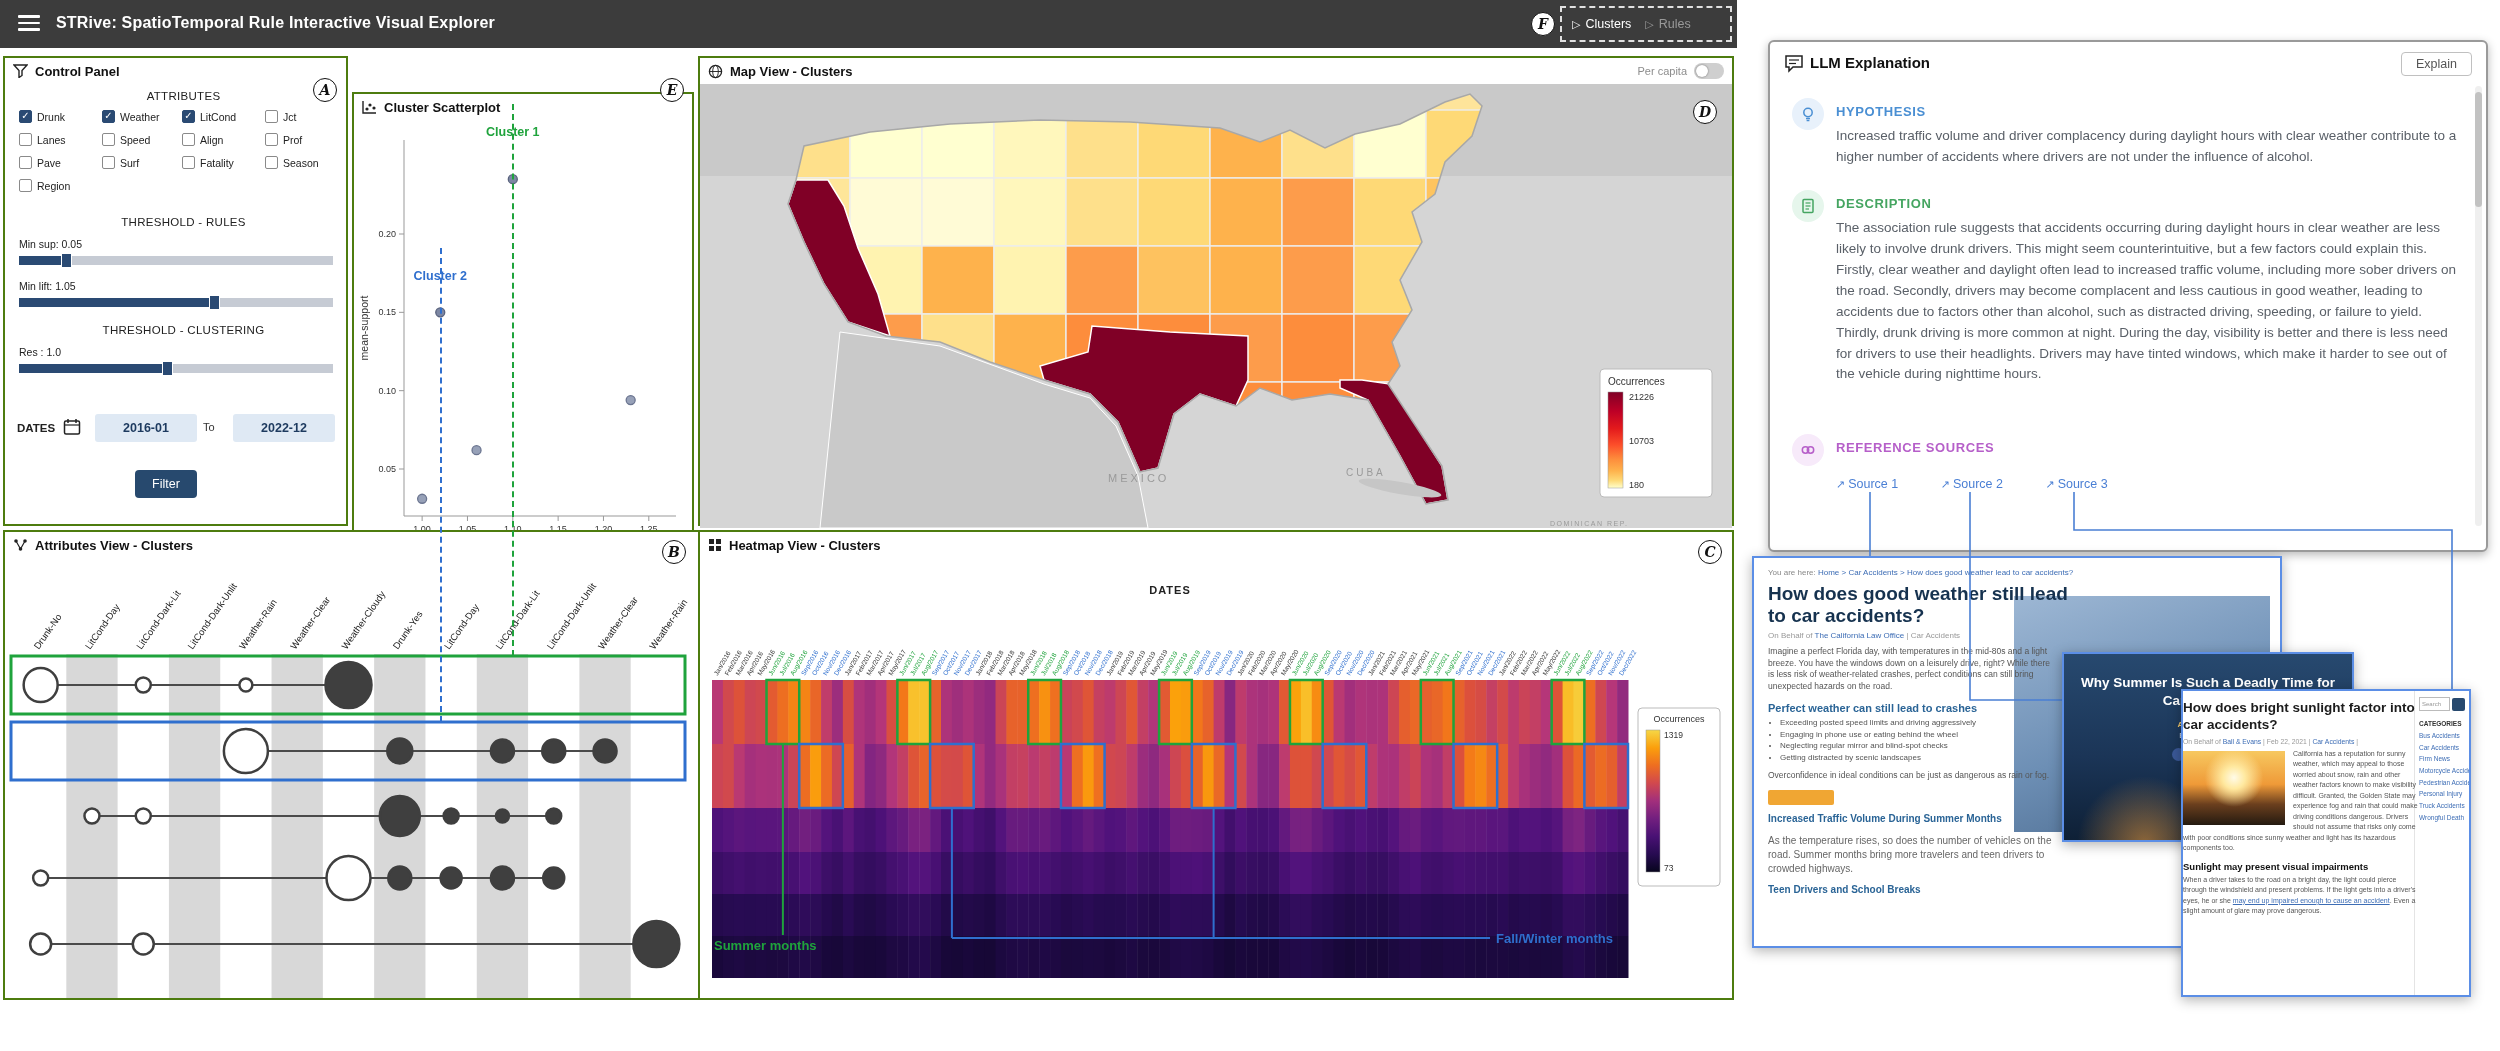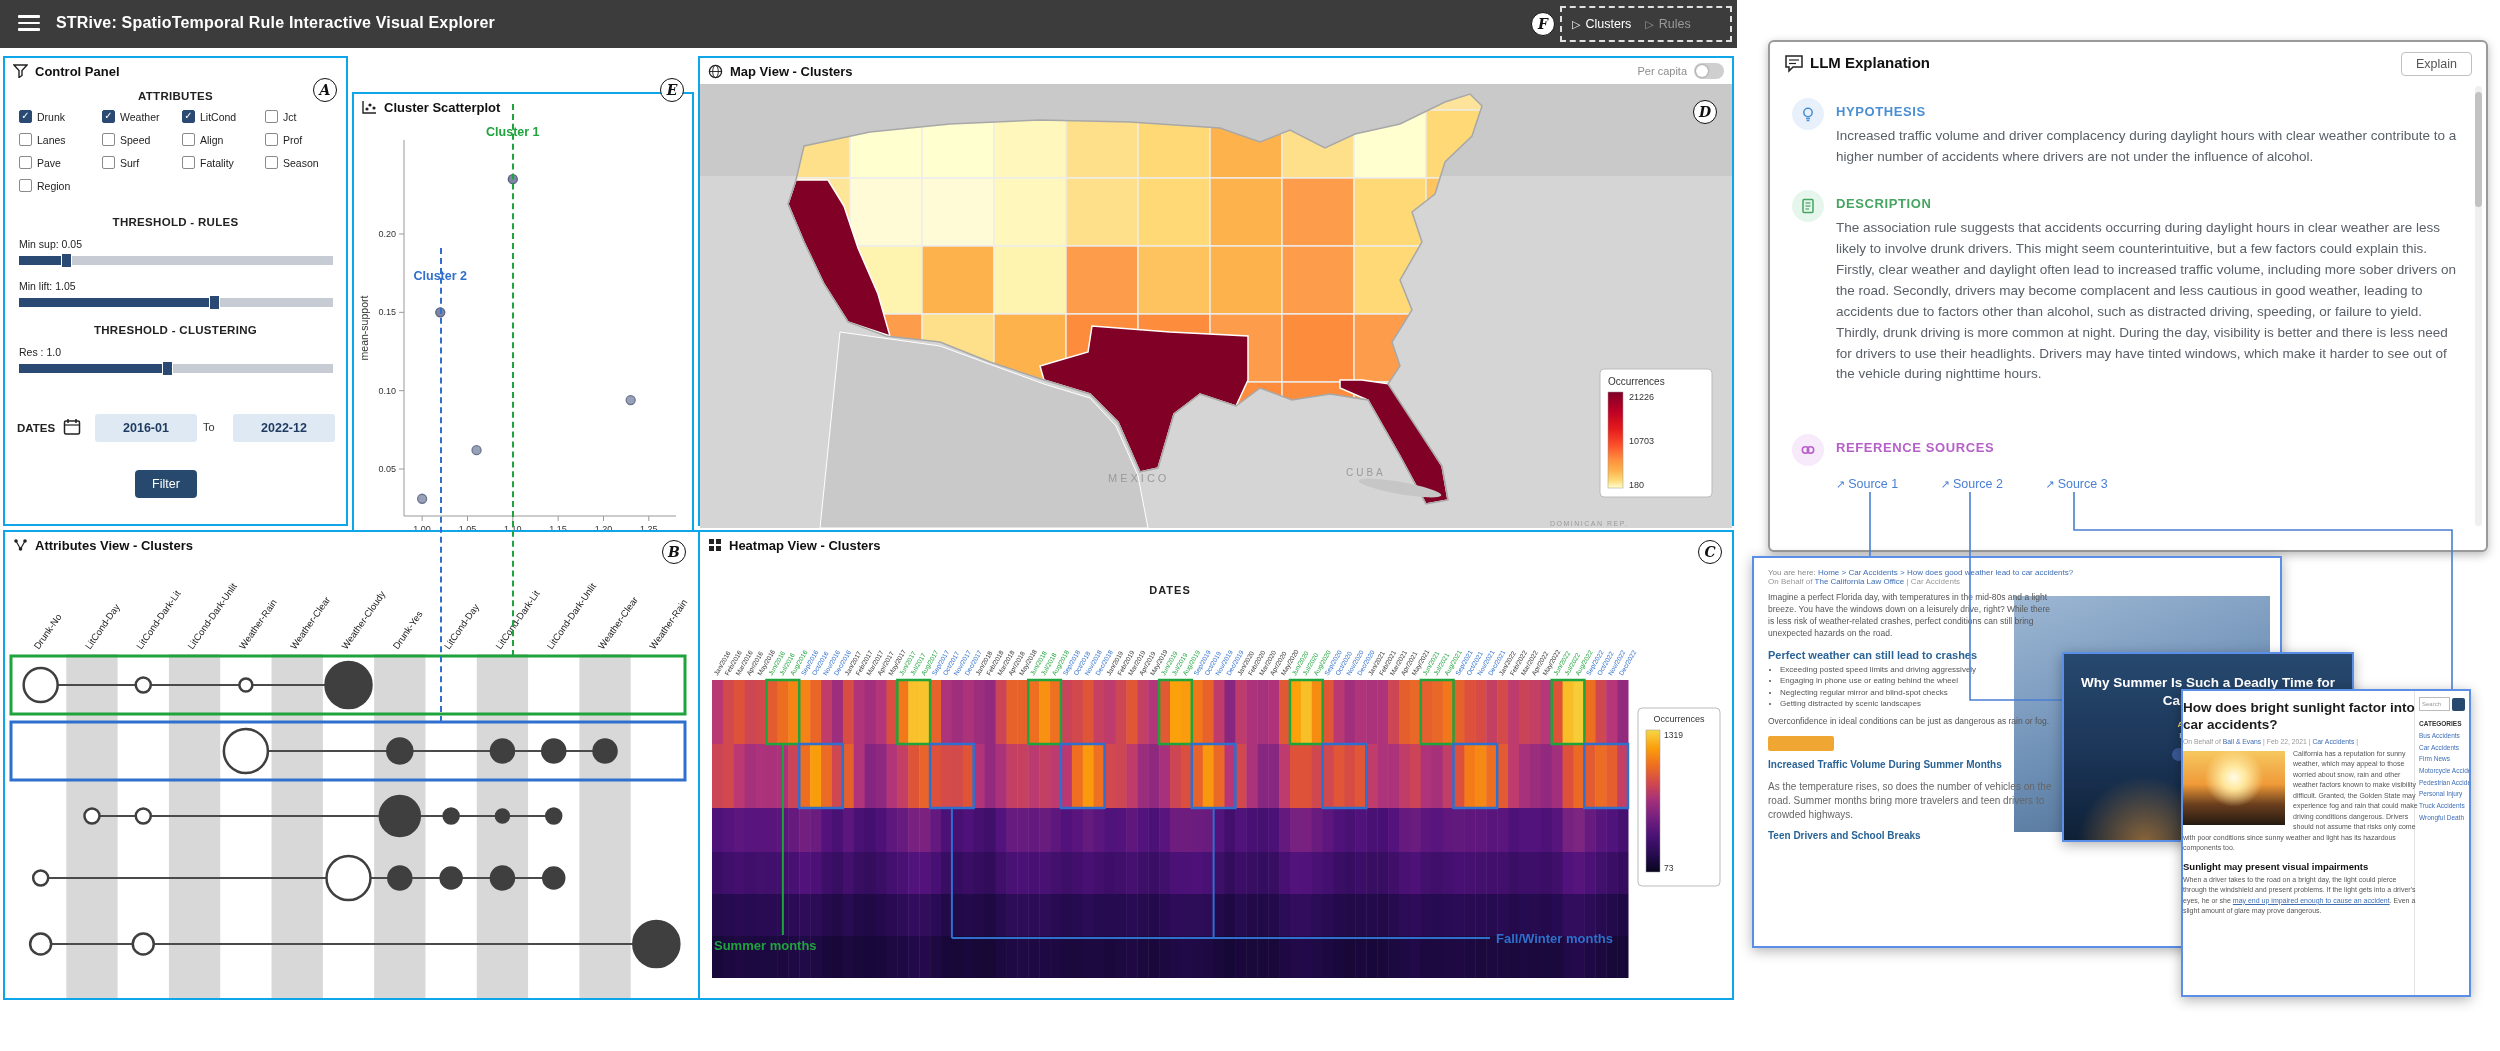--- a/index.html
+++ b/index.html
@@ -10,33 +10,33 @@
   #topbar{position:absolute;left:0;top:0;width:1737px;height:48px;background:#3c3c3c;z-index:10;}
   #hamburger{position:absolute;left:18px;top:15px;width:22px;height:18px;cursor:pointer;}
   #hamburger span{display:block;width:22px;height:2.5px;background:#fff;margin-bottom:4px;border-radius:1px;}
   #topbar-title{position:absolute;left:56px;top:14px;color:#fff;font-size:16px;font-weight:bold;letter-spacing:.2px;}
   #view-toggle{position:absolute;left:1560px;top:6px;width:172px;height:36px;border:2px dashed #e0e0e0;box-sizing:border-box;display:flex;align-items:center;gap:14px;padding:0 10px;}
   .vt-item{display:flex;align-items:center;gap:5px;font-size:12.5px;color:#fff;white-space:nowrap;}
   .vt-item .play{font-size:11px;}
   .vt-item.dim{color:#9a9a9a;}
 
   
-  .panel{position:absolute;background:#fff;border:2px solid #0ea5e9;box-sizing:border-box;}
+  .panel{position:absolute;background:#fff;border:2px solid #4d7c0f;box-sizing:border-box;}
   .phead{display:flex;align-items:center;gap:7px;height:26px;padding:0 8px;font-weight:bold;font-size:13px;color:#111;}
   .phead svg{flex:0 0 auto;}
   .spacer{flex:1;}
   #panel-control{left:3px;top:56px;width:345px;height:470px;}
   #panel-scatter{left:352px;top:56px;width:342px;height:470px;margin-top:36px;}
   #panel-map{left:698px;top:56px;width:1036px;height:470px;}
   #panel-attrs{left:3px;top:530px;width:836px;height:470px;}
   #panel-heat{left:698px;top:530px;width:1036px;height:470px;}
   .panel svg.content{position:absolute;left:0;top:26px;display:block;}
 
   
-  .cp-h{position:absolute;left:0;width:100%;text-align:center;font-weight:bold;font-size:11.5px;color:#222;letter-spacing:.3px;}
+  .cp-h{position:absolute;left:8px;width:100%;text-align:center;font-weight:normal;font-size:11.5px;color:#222;letter-spacing:.3px;}
   #cb-grid{position:absolute;left:14px;top:52px;width:318px;display:grid;grid-template-columns:83px 80px 83px 66px;row-gap:10px;}
   .cb-item{display:flex;align-items:center;gap:5px;cursor:pointer;}
   .cb-box{width:13px;height:13px;border:1.5px solid #8a8a8a;border-radius:2px;background:#fff;box-sizing:border-box;font-size:10px;line-height:10px;color:#fff;text-align:center;}
   .cb-box.checked{background:#2a4a73;border-color:#2a4a73;}
   .cb-label{font-size:10.5px;color:#222;}
   .slider-label{position:absolute;left:14px;font-size:10.5px;color:#222;text-align:center;}
   .slider{position:absolute;left:14px;width:314px;height:9px;background:#c6cbd4;}
   .slider-fill{height:100%;background:#2a4a73;}
   .slider-handle{position:absolute;top:-3px;width:11px;height:15px;background:#2a4a73;border:1px solid #fff;box-sizing:border-box;cursor:pointer;}
   #dates-label{position:absolute;left:12px;top:364px;font-size:11.5px;font-weight:bold;color:#222;}
@@ -1148,20 +1148,21 @@
       <span class="src-link"><span class="ext">↗</span><span>Source 3</span></span>
     </div>
     <div id="llm-scroll">
         <div id="llm-thumb"></div>
       </div>
   </div>
 
   <div class="webcard" id="card1">
     <div id="card1-photo"></div>
     <div class="bc"><span>You are here: </span><span class="lnk">Home &gt; Car Accidents &gt; How does good weather lead to car accidents?</span></div>
+    <div class="a1-title">How does good weather still lead to car accidents?</div>
     <div class="a1-by"><span>On Behalf of </span><span class="lnk">The California Law Office</span><span> | Car Accidents</span></div>
     <div class="a1-col">
       <div class="a1-p">Imagine a perfect Florida day, with temperatures in the mid-80s and a light breeze. You have the windows down on a leisurely drive, right? While there is less risk of weather-related crashes, perfect conditions can still bring unexpected hazards on the road.</div>
       <div class="a1-sub">Perfect weather can still lead to crashes</div>
       <ul class="a1-ul">
         <li class="a1-li">Exceeding posted speed limits and driving aggressively</li>
         <li class="a1-li">Engaging in phone use or eating behind the wheel</li>
         <li class="a1-li">Neglecting regular mirror and blind-spot checks</li>
         <li class="a1-li">Getting distracted by scenic landscapes</li>
       </ul>

